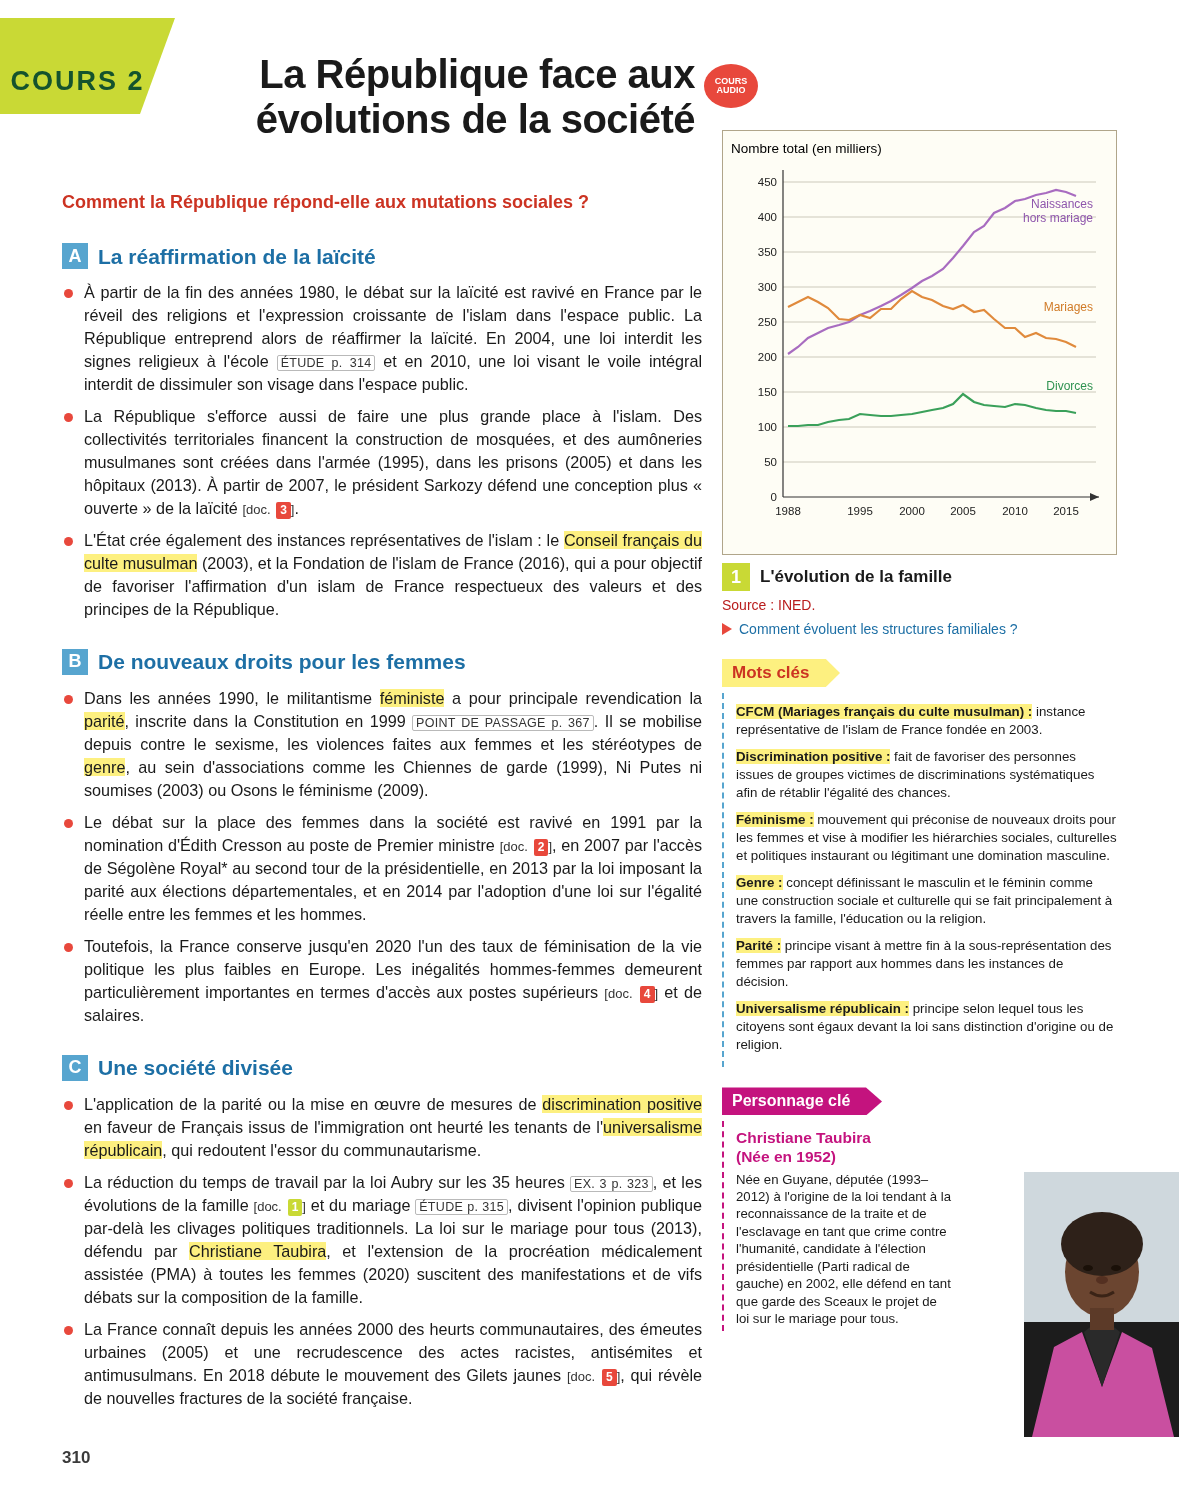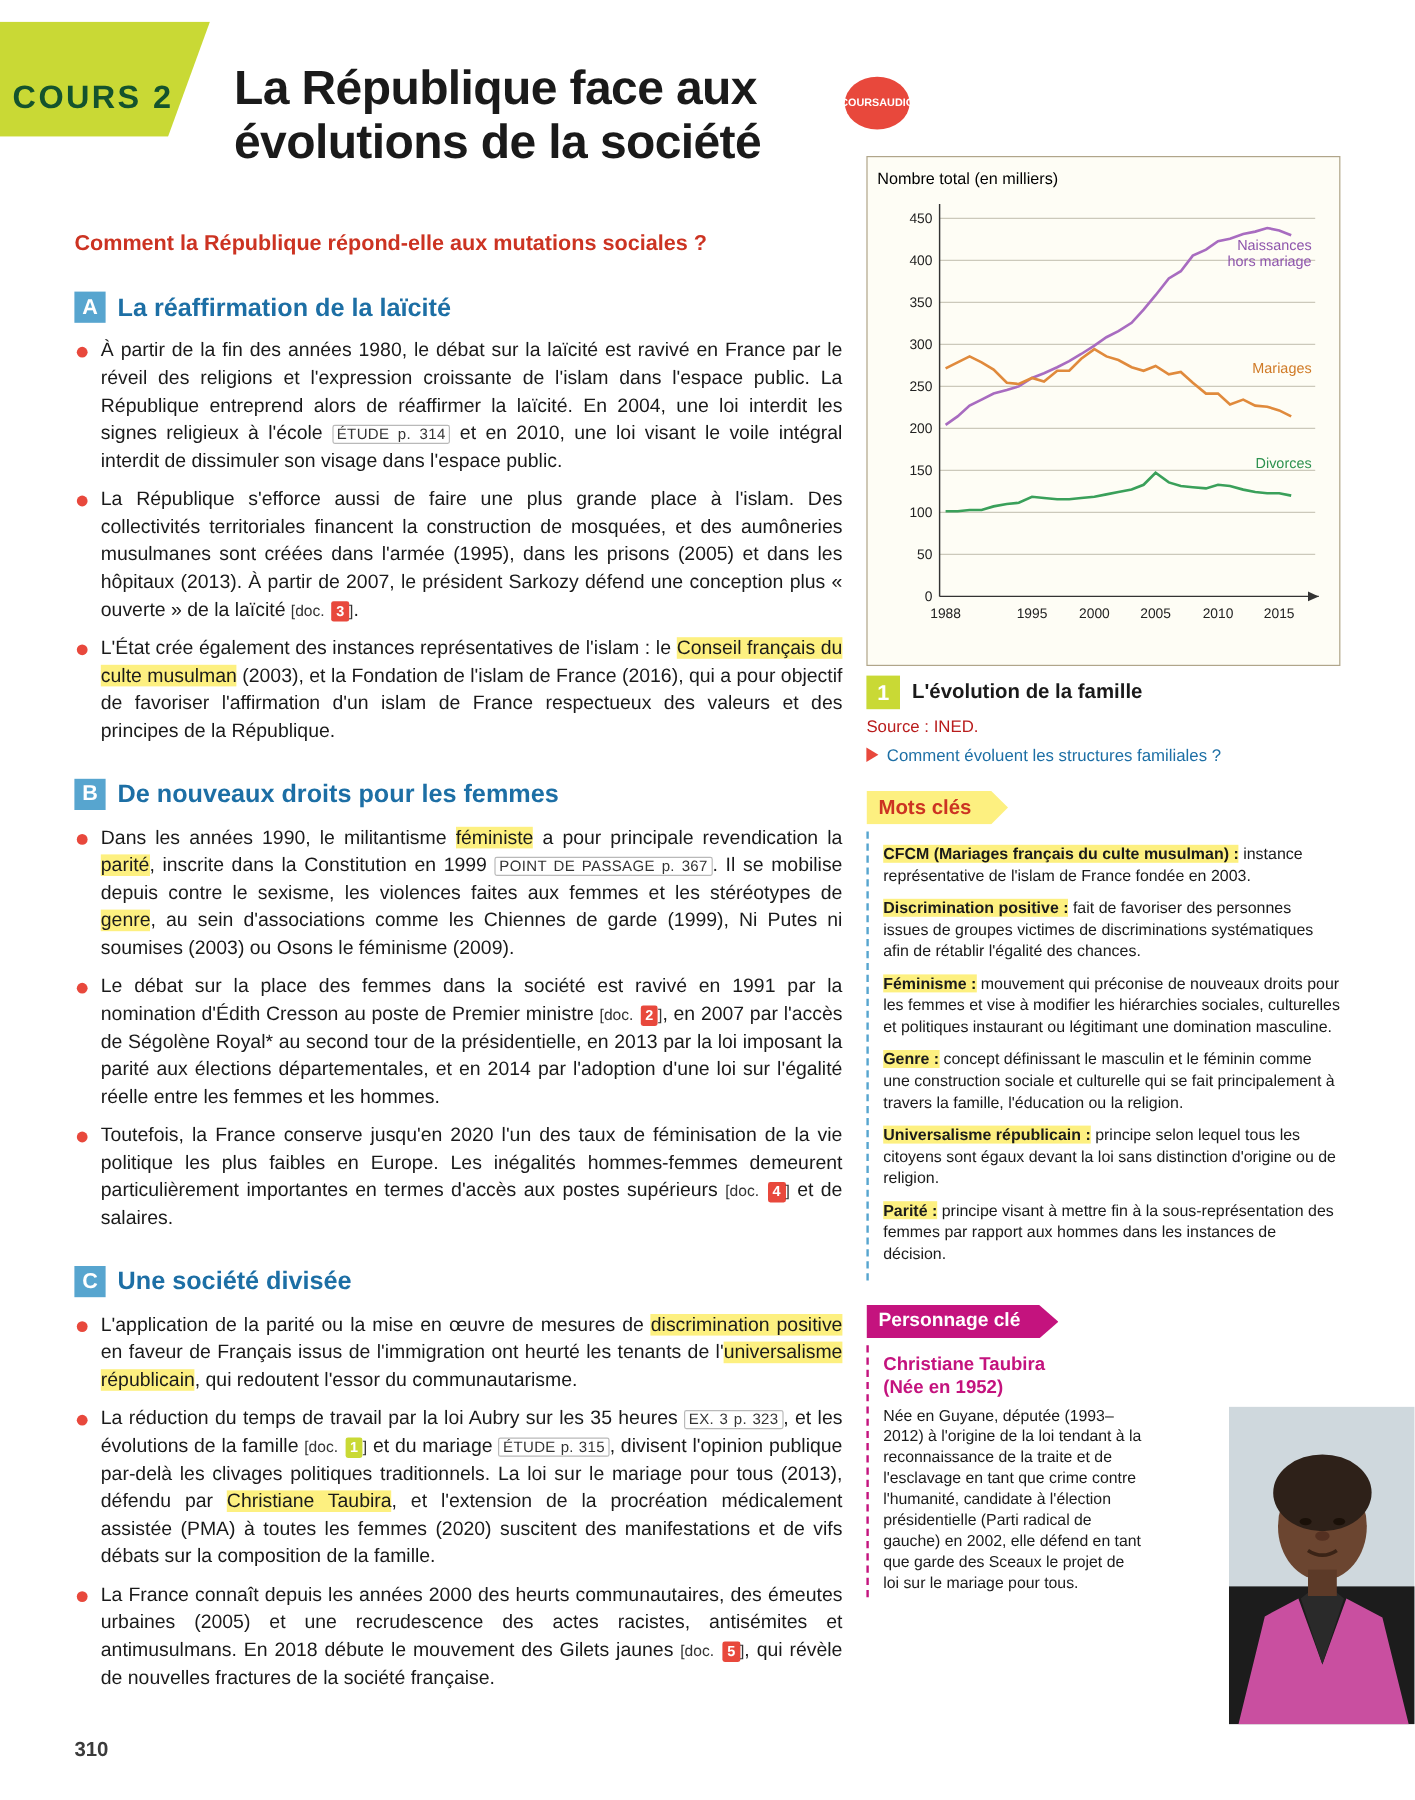--- a/index.html
+++ b/index.html
@@ -21,40 +21,40 @@
     font-weight: bold;
     font-size: 27px;
     letter-spacing: 2px;
     display: flex; align-items: flex-start; justify-content: center;
     padding-top: 48px;
     clip-path: polygon(0 0, 100% 0, 80% 100%, 0 100%);
   }
   .cours-tag span { transform: translateX(-10px); }
   .title-block {
     position: absolute; left: 195px; top: 52px; width: 500px;
-    text-align: left;
+    text-align: right;
   }
   .title-block h1 {
     margin: 0;
     font-size: 40px;
     line-height: 1.12;
     font-weight: bold;
     color: #1a1a1a;
     letter-spacing: -0.5px;
   }
   .audio-badge {
     position: absolute; left: 700px; top: 58px;
     width: 62px; height: 56px;
     display: flex; flex-direction: column; align-items: center; justify-content: center;
   }
   .audio-badge .circle {
     width: 54px; height: 44px; border-radius: 50%;
     background: #e8483c;
     color: #fff; font-size: 9px; font-weight: bold;
-    display: flex; align-items: center; justify-content: center;
+    display: flex; flex-direction: column; align-items: center; justify-content: center;
     line-height: 1.05;
   }
 
   
   .left-col {
     position: absolute; left: 62px; top: 190px; width: 640px;
     font-size: 16.2px; line-height: 1.42;
   }
   .lead-question {
     color: #cc3322; font-weight: bold; font-size: 18px; margin-bottom: 26px;
@@ -339,24 +339,24 @@
     <div class="entry">
       <b>Discrimination positive :</b><span> fait de favoriser des personnes issues de groupes victimes de discriminations systématiques afin de rétablir l'égalité des chances.</span>
     </div>
     <div class="entry">
       <b>Féminisme :</b><span> mouvement qui préconise de nouveaux droits pour les femmes et vise à modifier les hiérarchies sociales, culturelles et politiques instaurant ou légitimant une domination masculine.</span>
     </div>
     <div class="entry">
       <b>Genre :</b><span> concept définissant le masculin et le féminin comme une construction sociale et culturelle qui se fait principalement à travers la famille, l'éducation ou la religion.</span>
     </div>
     <div class="entry">
+      <b>Parité :</b><span> principe visant à mettre fin à la sous-représentation des femmes par rapport aux hommes dans les instances de décision.</span>
+    </div>
+    <div class="entry">
       <b>Universalisme républicain :</b><span> principe selon lequel tous les citoyens sont égaux devant la loi sans distinction d'origine ou de religion.</span>
-    </div>
-    <div class="entry">
-      <b>Parité :</b><span> principe visant à mettre fin à la sous-représentation des femmes par rapport aux hommes dans les instances de décision.</span>
     </div>
   </div>
 
   <div class="perso-tab">
     <span>Personnage clé</span>
   </div>
   <div class="perso-body">
     <div class="perso-name">
       <span>Christiane Taubira</span><br>
       <span>(Née en 1952)</span>

